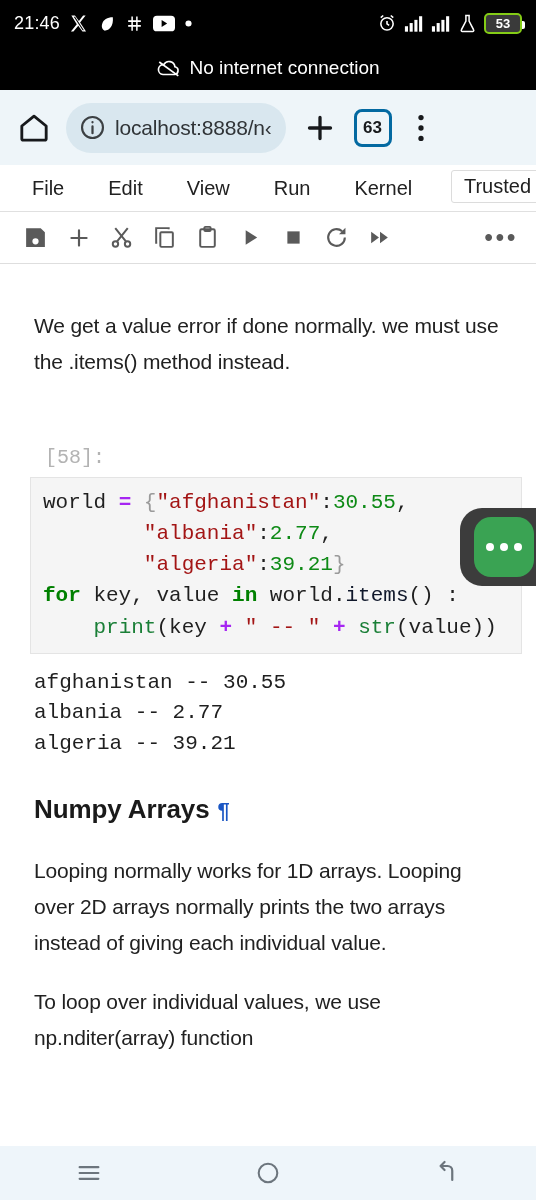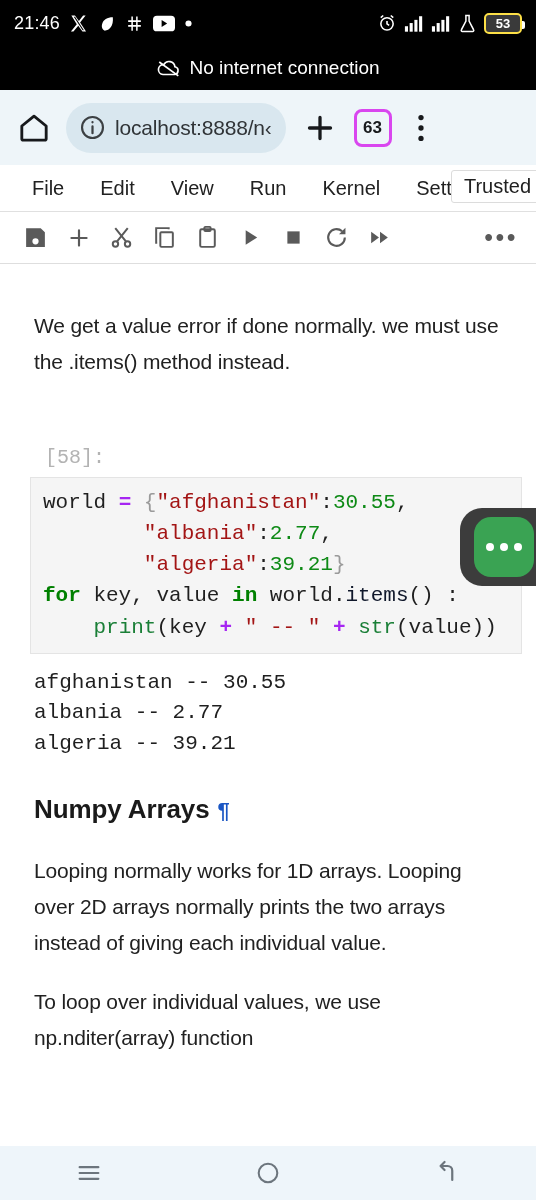--- a/index.html
+++ b/index.html
@@ -22,21 +22,21 @@
     padding: 0 14px;
     color: #fff;
   }
   .sb-left { display: flex; align-items: center; gap: 9px; }
   .sb-clock { font-size: 18px; letter-spacing: .2px; font-weight: 400; }
   .sb-right { margin-left: auto; display: flex; align-items: center; gap: 7px; }
   .sb-icon { display: block; }
   .battery {
     display: flex; align-items: center; justify-content: center;
     min-width: 38px; height: 21px;
-    border: 2px solid #fde047; border-radius: 5px;
+    border: 2px solid #84cc16; border-radius: 5px;
     font-size: 13px; font-weight: 700; color: #fff;
     background: #3a3a3a;
     padding: 0 3px;
     position: relative;
   }
   .battery::after {
     content: ""; position: absolute; right: -5px; top: 6px;
     width: 3px; height: 8px; background: #fff; border-radius: 0 2px 2px 0;
   }
 
@@ -69,34 +69,34 @@
     overflow: hidden;
   }
   .urltext {
     font-size: 21px; color: #303437;
     white-space: nowrap; overflow: hidden;
     letter-spacing: -.2px;
   }
   .plus-btn { width: 44px; display: flex; justify-content: center; }
   .tabcount {
     width: 38px; height: 38px;
-    border: 3px solid #d946ef; border-radius: 8px;
+    border: 3px solid #0369a1; border-radius: 8px;
     display: flex; align-items: center; justify-content: center;
     font-size: 17px; font-weight: 700; color: #17191c;
   }
   .kebab { width: 34px; display: flex; justify-content: center; }
 
   
   .menubar {
     background: #fff;
     height: 47px;
     display: flex; align-items: center;
     border-bottom: 1px solid #e0e0e0;
     padding-left: 18px;
-    gap: 8px;
+    gap: 16px;
     position: relative;
   }
   .menuitem {
     font-size: 20px; color: #212121;
     padding: 0 14px;
     white-space: nowrap;
   }
   .trusted-badge {
     position: absolute; right: -8px; top: 5px;
     border: 1px solid #dcdcdc; border-radius: 3px;

